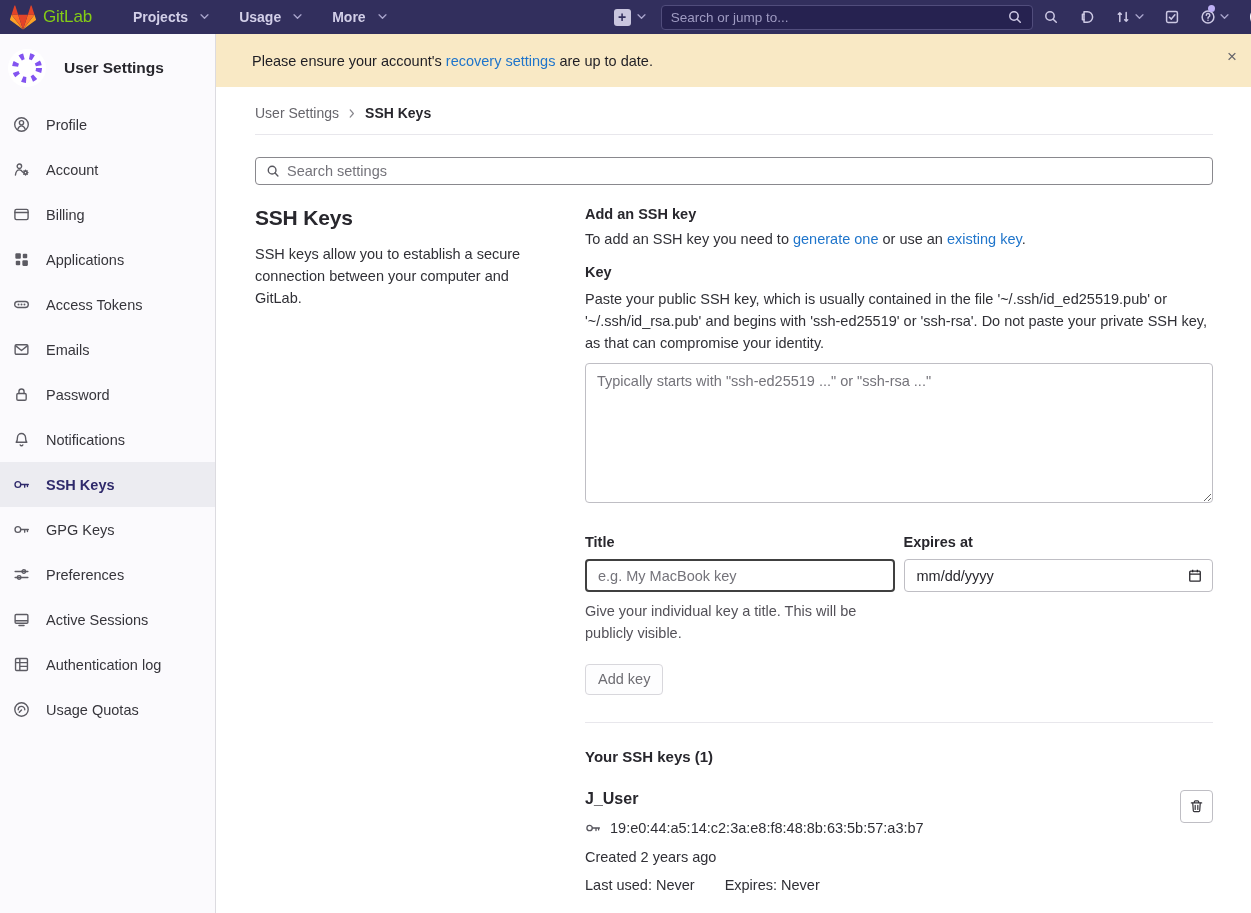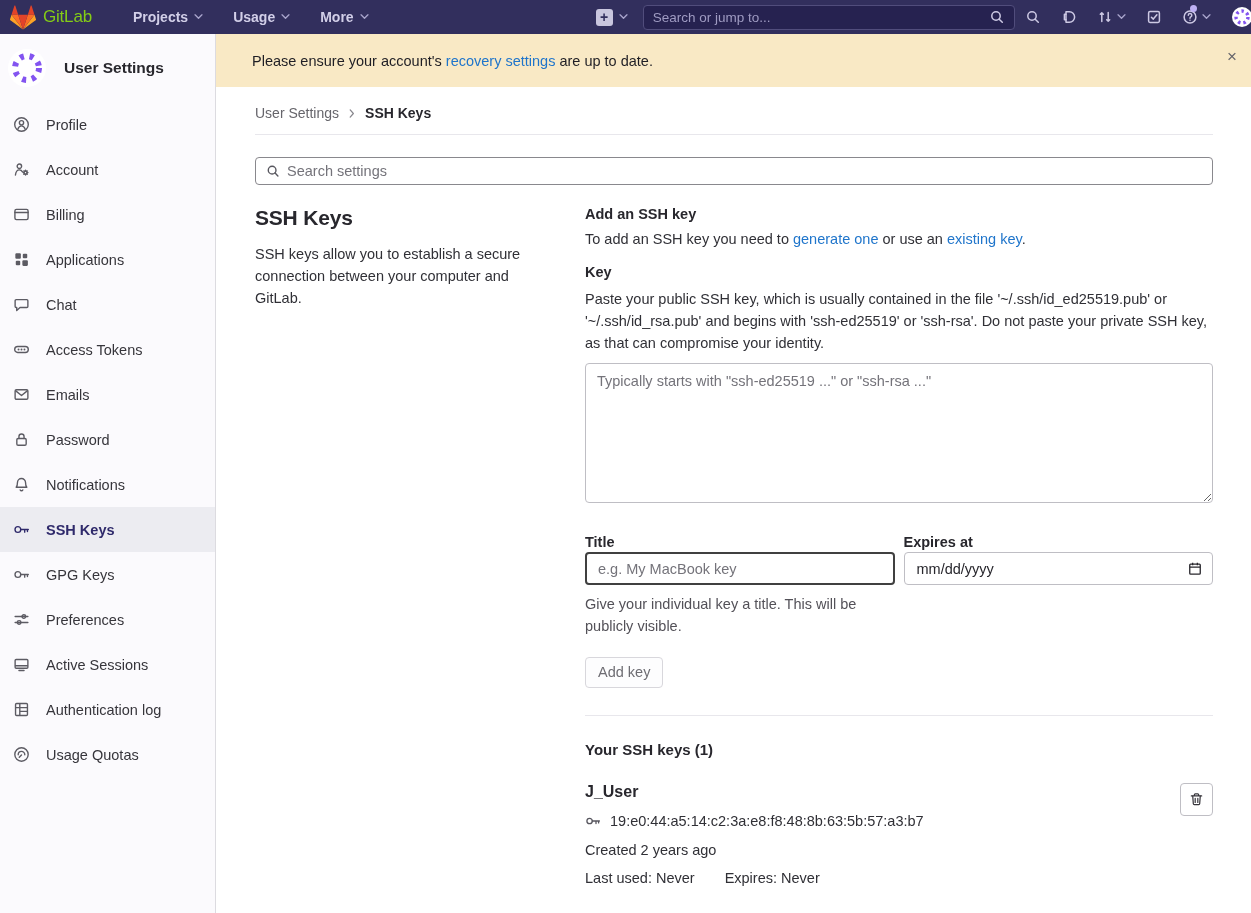--- a/index.html
+++ b/index.html
@@ -9,21 +9,21 @@
     font-size:14px; color:#303036; background:#fff; overflow:hidden;
   }
   svg { display:block; }
 
   
   .navbar { height:34px; background:#322f5d; display:flex; align-items:center; padding:0 12px 0 10px; }
   .brand { display:flex; align-items:center; gap:7px; cursor:pointer; }
   .brand-logo { width:26px; height:25px; }
   .brand-name { color:#84cc16; font-size:17px; font-weight:400; letter-spacing:-.2px; }
   .nav-menu { display:flex; list-style:none; margin-left:26px; }
-  .nav-menu li { display:flex; align-items:center; gap:6px; padding:0 15px; height:34px; color:#d2cfe8; font-weight:600; cursor:pointer; }
+  .nav-menu li { display:flex; align-items:center; gap:12px; padding:0 15px; height:34px; color:#d2cfe8; font-weight:600; cursor:pointer; }
   .chev { width:9px; height:6px; }
   .chev path { fill:none; stroke:#a8a4cb; stroke-width:1.6; stroke-linecap:round; stroke-linejoin:round; }
   .nav-center { display:flex; align-items:center; margin-left:212px; gap:15px; }
   .plus-group { display:flex; align-items:center; gap:6px; cursor:pointer; }
   .plus-box { width:17px; height:17px; background:#c9c6de; border-radius:3px; color:#322f5d; font-weight:700; font-size:14px; display:flex; align-items:center; justify-content:center; line-height:1; }
   .nav-search { width:372px; height:25px; background:#262250; border:1px solid #514d7c; border-radius:4px; display:flex; align-items:center; padding:0 9px; gap:8px; }
   .nav-search input { flex:1; background:transparent; border:none; outline:none; color:#c7c3e0; font-size:13.5px; font-family:inherit; }
   .nav-search input::placeholder { color:#9f9bc2; }
   .nav-icon { width:16px; height:16px; }
   .nav-icon * { fill:none; stroke:#cdc9e4; stroke-width:1.5; stroke-linecap:round; stroke-linejoin:round; }
@@ -72,21 +72,21 @@
 
   .right-col { flex:1; min-width:0; }
   .section-label { font-weight:700; font-size:14.5px; color:#28272d; }
   .intro { margin-top:9px; font-size:14.5px; }
   .intro a { color:#1f75cb; text-decoration:none; cursor:pointer; }
   .key-label { margin-top:17px; }
   .key-help { margin-top:9px; line-height:1.5; font-size:14.5px; }
   .key-textarea { margin-top:9px; width:100%; height:140px; border:1px solid #bfbec4; border-radius:4px; padding:9px 11px; font:inherit; font-size:14.5px; color:#303036; resize:vertical; background:#fff; }
   .key-textarea::placeholder { color:#74737a; }
   .form-row { display:grid; grid-template-columns:1fr 1fr; gap:9px; margin-top:28px; }
-  .field label { display:block; margin-bottom:2px; }
+  .field label { display:block; margin-bottom:9px; }
   .text-input { width:100%; height:33px; border:2px solid #404040; border-radius:4px; padding:0 11px; font:inherit; font-size:14.5px; color:#303036; background:#fff; }
   .text-input::placeholder { color:#74737a; }
   .date-input { width:100%; height:33px; border:1px solid #bfbec4; border-radius:4px; display:flex; align-items:center; padding:0 10px 0 12px; color:#28272d; font-size:14.5px; background:#fff; cursor:text; }
   .date-input svg { margin-left:auto; width:14px; height:15px; }
   .date-input svg * { fill:none; stroke:#28272d; stroke-width:1.5; stroke-linejoin:round; }
   .field-help { margin-top:9px; color:#535158; font-size:14.5px; line-height:1.5; }
   .add-key-btn { margin-top:19px; height:31px; padding:0 12px; background:#fdfdfe; border:1px solid #d8d7dc; border-radius:4px; color:#6e6d73; font:inherit; font-size:14.5px; cursor:pointer; }
   .section-divider { border-bottom:1px solid #e8e7ec; margin:27px 0 25px; }
   .your-keys-heading { font-size:15px; font-weight:700; color:#28272d; }
   .key-item { margin-top:25px; position:relative; padding-right:50px; }
@@ -240,26 +240,20 @@
         <svg viewBox="0 0 16 16">
           <rect class="fl" x="2.2" y="2.2" width="5.2" height="5.2" rx="1"></rect>
             <rect class="fl" x="9.2" y="2.6" width="4.2" height="4.2" rx="1"></rect>
           <rect class="fl" x="2.6" y="9.2" width="4.2" height="4.2" rx="1"></rect>
             <rect class="fl" x="8.8" y="8.8" width="5.2" height="5.2" rx="1"></rect>
         </svg>
         <span>Applications</span>
       </li>
       <li class="sb-item">
         <svg viewBox="0 0 16 16">
-          <path class="st" d="M3 3.4h10a1 1 0 0 1 1 1v5.4a1 1 0 0 1-1 1H6.6l-3.1 2.8v-2.8H3a1 1 0 0 1-1-1V4.4a1 1 0 0 1 1-1z"></path>
-        </svg>
-        <span>Chat</span>
-      </li>
-      <li class="sb-item">
-        <svg viewBox="0 0 16 16">
           <rect class="st" x="1.6" y="5.2" width="12.8" height="5.6" rx="2.8"></rect>
           <circle class="fl" cx="5.2" cy="8" r=".9"></circle>
             <circle class="fl" cx="8" cy="8" r=".9"></circle>
             <circle class="fl" cx="10.8" cy="8" r=".9"></circle>
         </svg>
         <span>Access Tokens</span>
       </li>
       <li class="sb-item">
         <svg viewBox="0 0 16 16">
           <rect class="st" x="2" y="3.5" width="12" height="9" rx="1.2"></rect>

